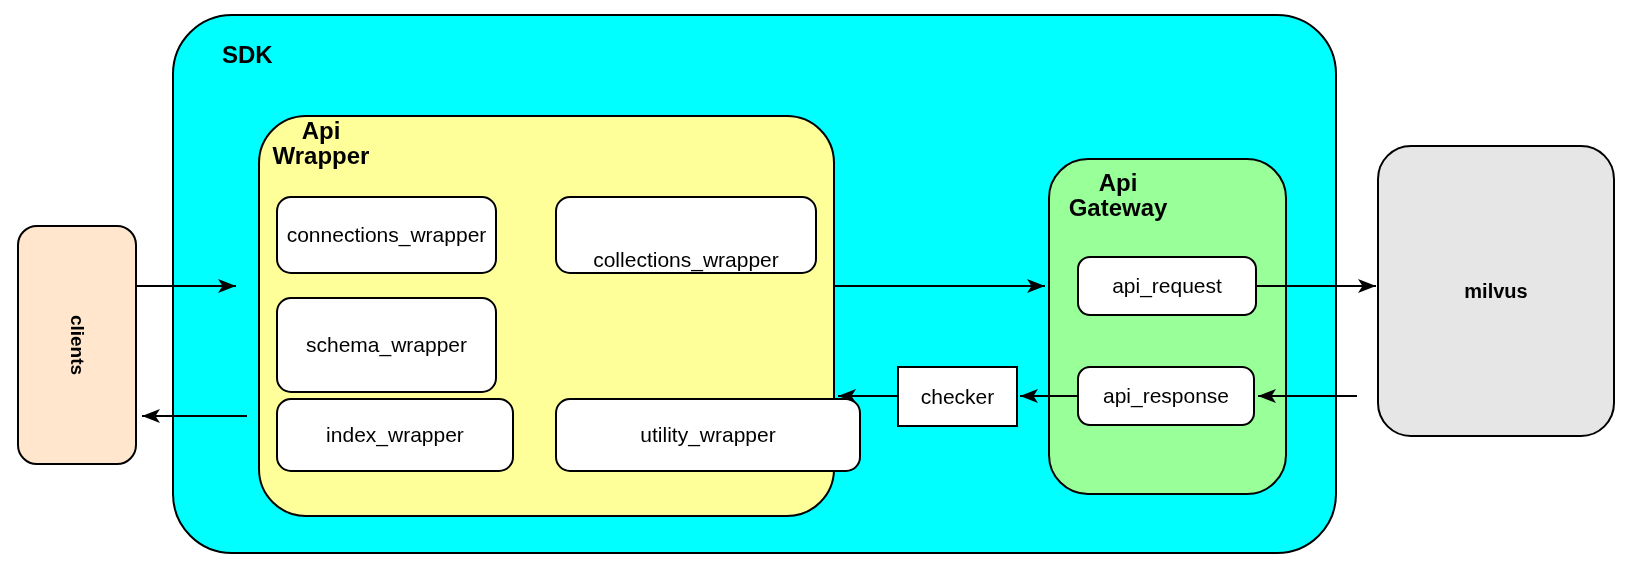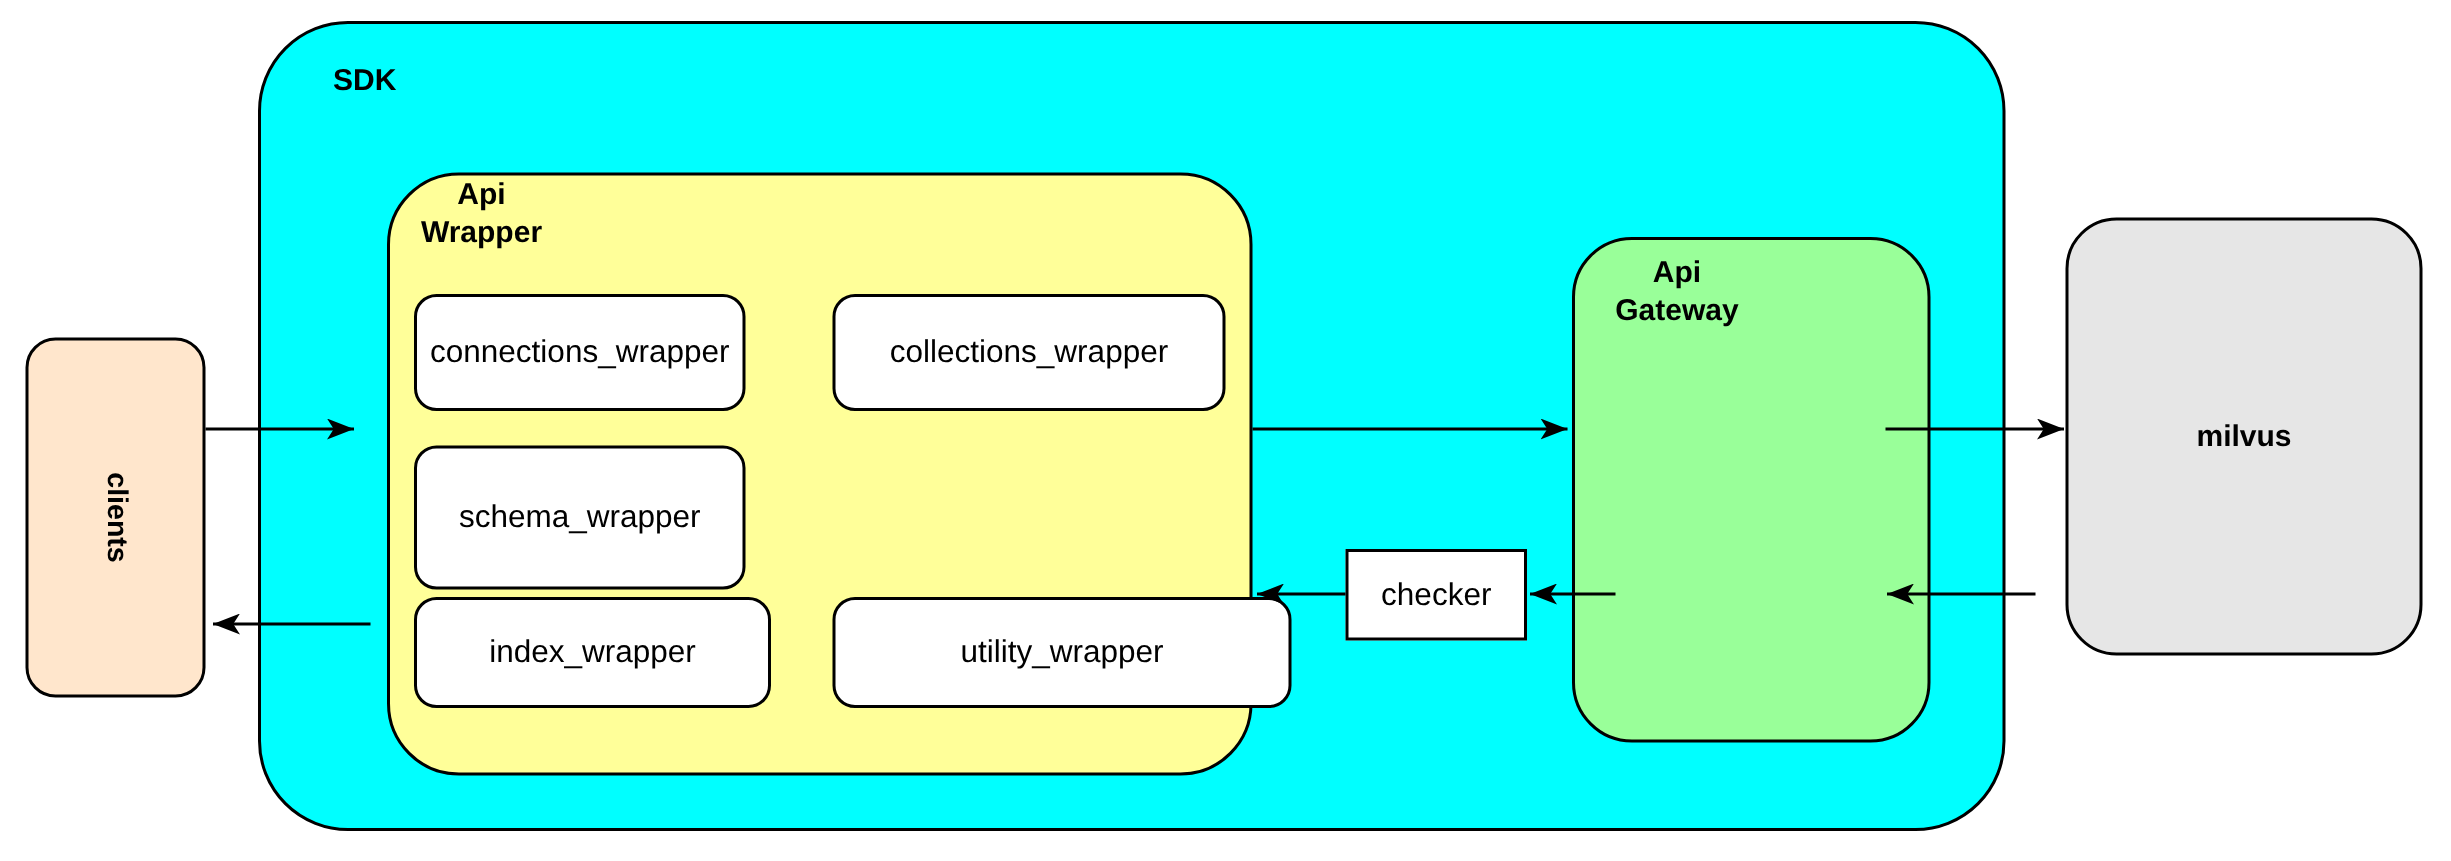--- a/index.html
+++ b/index.html
@@ -26,21 +26,21 @@
   }
   
   .sdk {
     left: 172px; top: 14px; width: 1165px; height: 540px;
     border-radius: 60px;
     background: var(--sdk-fill, #00ffff);
   }
   .container-label {
     position: absolute;
     font-weight: bold;
-    font-size: 20px;
+    font-size: 24px;
     line-height: 25px;
     color: #000000;
     white-space: pre-line;
     text-align: center;
   }
   .sdk-label { left: 222px; top: 42px; text-align: left; }
   .api-wrapper {
     left: 258px; top: 115px; width: 577px; height: 402px;
     border-radius: 48px;
     background: var(--wrapper-fill, #ffff99);
@@ -52,21 +52,21 @@
     background: var(--gateway-fill, #99ff99);
   }
   .api-gateway-label { left: 1050px; top: 170px; width: 136px; }
   
   .leaf {
     background: var(--node-fill, #ffffff);
     border-radius: 15px;
     font-size: 21px;
   }
   .w1 { left: 276px; top: 196px; width: 221px; height: 78px; }
-  .w2 { left: 555px; top: 196px; width: 262px; height: 78px; }
+  .w2 { left: 555px; top: 196px; width: 262px; height: 78px; align-items: flex-end; }
   .w3 { left: 276px; top: 297px; width: 221px; height: 96px; }
   .w4 { left: 555px; top: 297px; width: 262px; height: 80px; }
   .w5 { left: 276px; top: 398px; width: 238px; height: 74px; }
   .w6 { left: 555px; top: 398px; width: 306px; height: 74px; }
   .api-request  { left: 1077px; top: 256px; width: 180px; height: 60px; border-radius: 13px; }
   .api-response { left: 1077px; top: 366px; width: 178px; height: 60px; border-radius: 13px; }
   .checker      { left: 897px;  top: 366px; width: 121px; height: 61px; border-radius: 0; }
   .clients {
     left: 17px; top: 225px; width: 120px; height: 240px;
     border-radius: 20px;
@@ -119,20 +119,26 @@
     <span>index_wrapper</span>
   </div>
   <div class="node leaf w6">
     <span>utility_wrapper</span>
   </div>
 
   <div class="node api-gateway"></div>
   <div class="container-label api-gateway-label">Api
 Gateway</div>
 
+  <div class="node leaf api-request">
+    <span>api_request</span>
+  </div>
+  <div class="node leaf api-response">
+    <span>api_response</span>
+  </div>
 
   <div class="node leaf checker">
     <span>checker</span>
   </div>
 
   <div class="node milvus">
     <span>milvus</span>
   </div>
 
   <svg id="arrow-layer" viewBox="0 0 1634 574" xmlns="http://www.w3.org/2000/svg">

